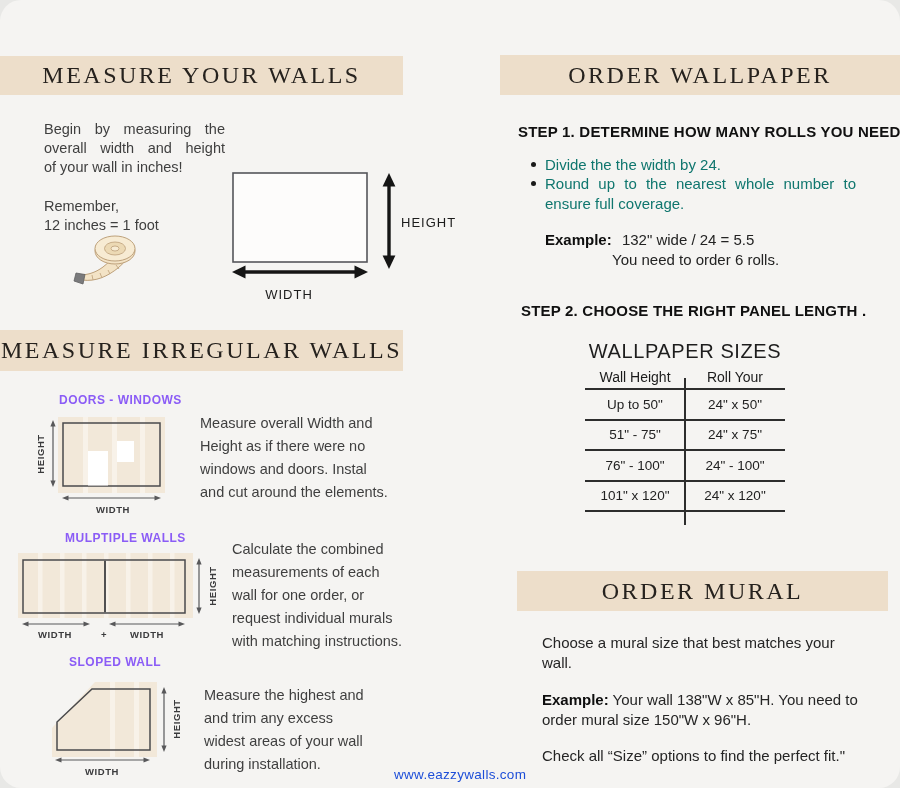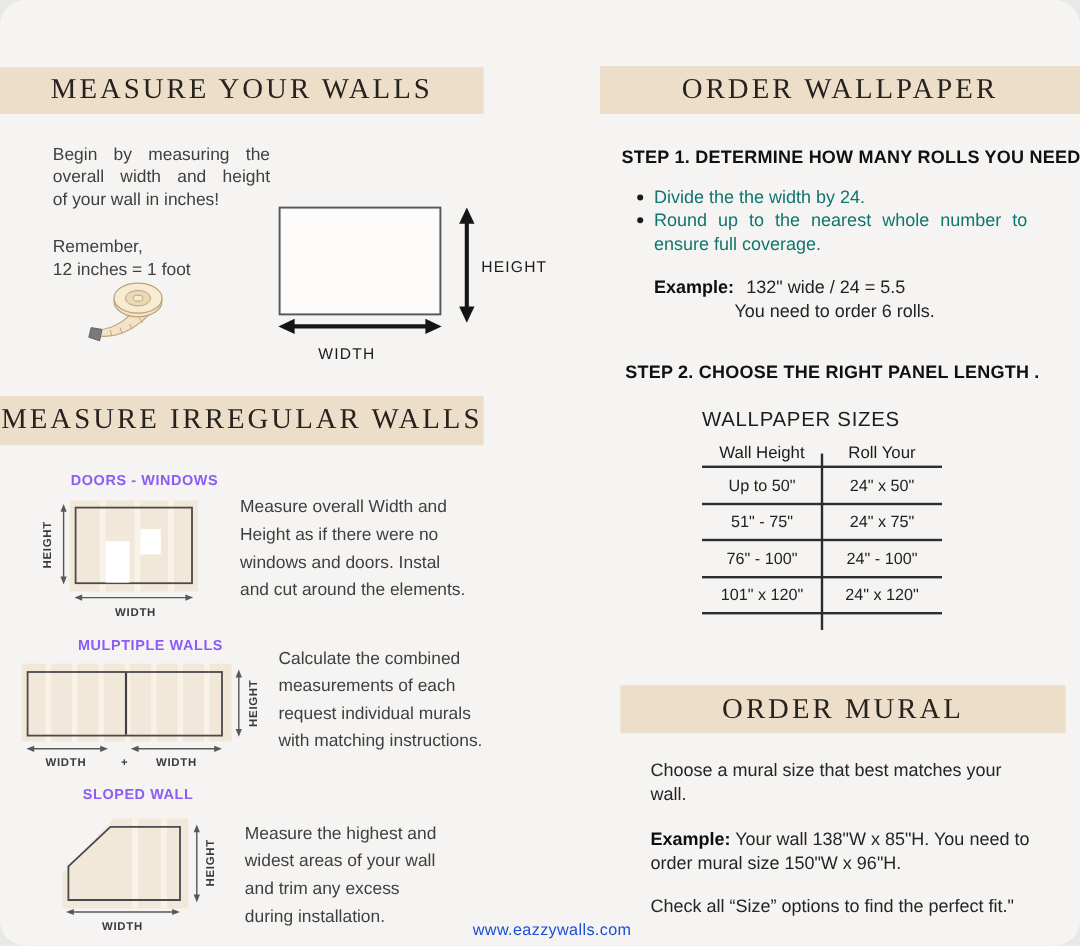--- a/index.html
+++ b/index.html
@@ -13,21 +13,21 @@
   .lh19 div{line-height:19px;}
   .lh23 div{line-height:23px;}
   .just{text-align:justify;text-align-last:justify;}
   .stephead{position:absolute;font-size:15px;font-weight:bold;color:#101010;letter-spacing:.2px;white-space:nowrap;}
   .bullets{position:absolute;left:531px;top:155px;width:325px;font-size:15px;color:#0f766e;}
   .bullet-row{display:flex;align-items:flex-start;}
   .dot{width:5px;height:5px;border-radius:50%;background:#1a1a1a;margin:7px 9px 0 0;flex:none;}
   .btext{line-height:19.3px;width:312px;}
   .example{position:absolute;font-size:15px;color:#232323;line-height:20px;}
   .example b{color:#0e0e0e;}
-  .tbl-title{position:absolute;left:585px;top:340px;width:200px;text-align:left;font-size:17px;
+  .tbl-title{position:absolute;left:585px;top:340px;width:200px;text-align:center;font-size:20px;
              letter-spacing:.6px;color:#1d1d1d;}
   .sizes{position:absolute;left:585px;top:365px;width:200px;font-size:13.5px;color:#222;}
   .srow{display:flex;align-items:center;height:28.5px;border-top:2px solid #2d2d2d;text-align:center;}
   .srow > div{width:100px;}
   .shead{display:flex;align-items:center;height:23px;text-align:center;font-size:14px;color:#1b1b1b;}
   .shead > div{width:100px;}
   .tbl-bottom{border-top:2px solid #2d2d2d;height:0;}
   .vline{position:absolute;left:99px;top:13px;width:2px;height:147px;background:#2d2d2d;}
   .mural-block{position:absolute;left:542px;top:633px;width:335px;font-size:15px;color:#252525;}
   .mural-block .p{line-height:19.5px;}
@@ -139,20 +139,21 @@
     <polygon points="99,77 105.5,74.4 105.5,79.6" fill="#58585a"></polygon>
     <polygon points="175,77 168.5,74.4 168.5,79.6" fill="#58585a"></polygon>
     <text x="45" y="91" text-anchor="middle" class="dim">WIDTH</text>
     <text x="94" y="91" text-anchor="middle" class="dim">+</text>
     <text x="137" y="91" text-anchor="middle" class="dim">WIDTH</text>
   </svg>
 
   <div class="body-block lh23" style="left:232px;top:538px;">
     <div>Calculate the combined</div>
     <div>measurements of each</div>
+    <div>wall for one order, or</div>
     <div>request individual murals</div>
     <div>with matching instructions.</div>
   </div>
 
   <div class="minihead" style="left:69px;top:655px;">SLOPED WALL</div>
 
   <svg style="left:42px;top:673px;" width="158" height="110" viewBox="0 0 158 110">
     <defs>
       <clipPath id="sclip">
           <polygon points="53,9 115,9 115,84 10,84 10,55"></polygon>
@@ -167,22 +168,22 @@
     <polygon points="122,79 119.4,72.5 124.6,72.5" fill="#58585a"></polygon>
     <text transform="rotate(-90 134 46)" x="134" y="46" text-anchor="middle" dominant-baseline="central" class="dim">HEIGHT</text>
     <line x1="18" y1="87" x2="103" y2="87" stroke="#58585a" stroke-width="1.2"></line>
     <polygon points="13,87 19.5,84.4 19.5,89.6" fill="#58585a"></polygon>
     <polygon points="108,87 101.5,84.4 101.5,89.6" fill="#58585a"></polygon>
     <text x="60" y="102" text-anchor="middle" class="dim">WIDTH</text>
   </svg>
 
   <div class="body-block lh23" style="left:204px;top:684px;">
     <div>Measure the highest and</div>
+    <div>and trim any excess</div>
     <div>widest areas of your wall</div>
-    <div>and trim any excess</div>
     <div>during installation.</div>
   </div>
 
   <div class="band" style="left:500px;top:55px;width:400px;height:40px;">
     <span>ORDER WALLPAPER</span>
   </div>
 
   <div class="stephead" style="left:518px;top:123px;">STEP 1. DETERMINE HOW MANY ROLLS YOU NEED:</div>
 
   <div class="bullets">

